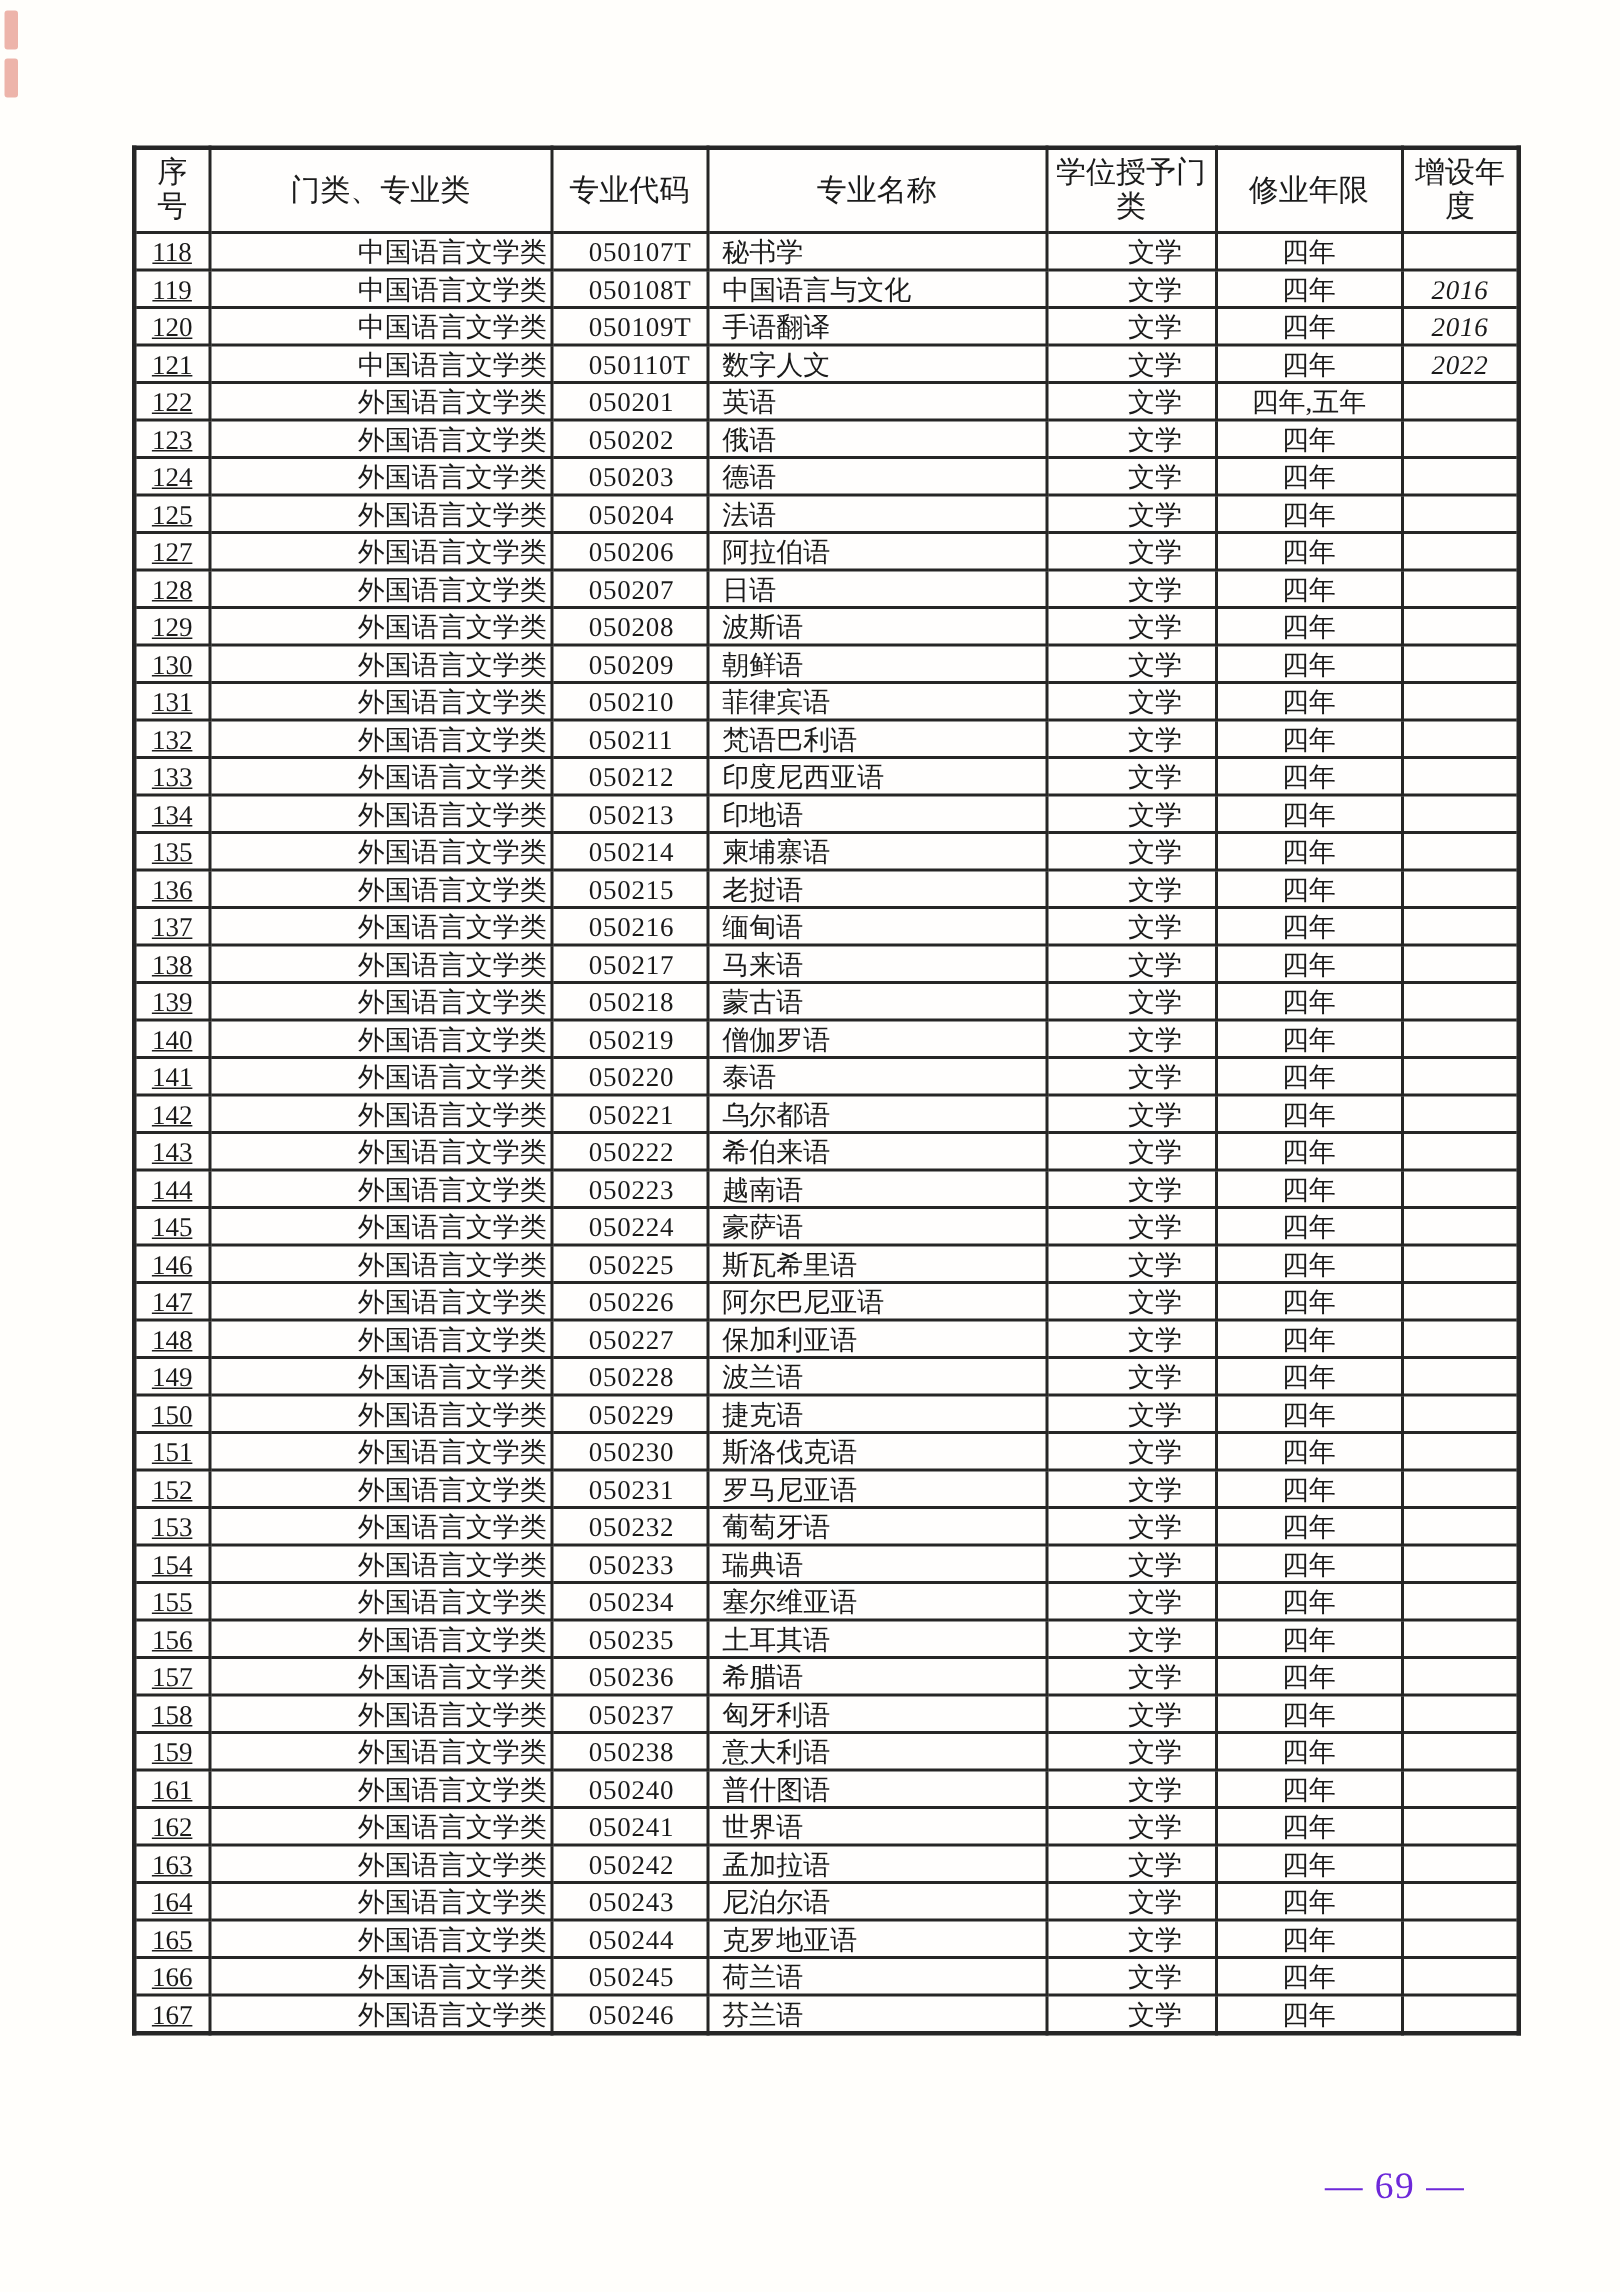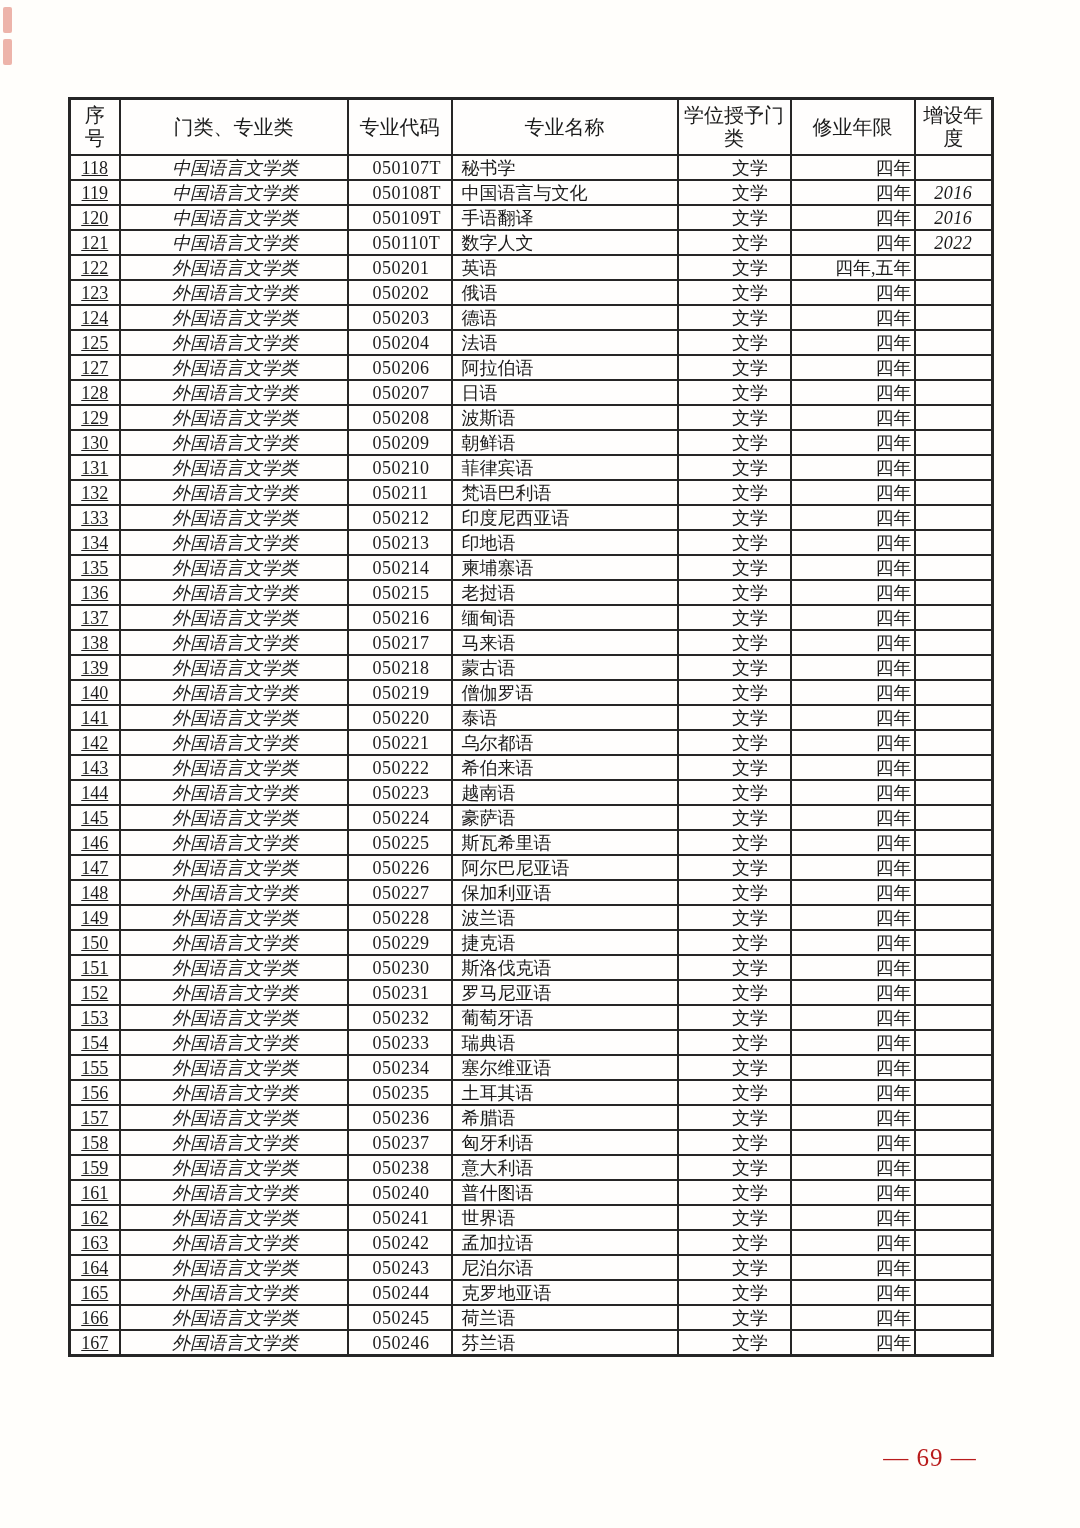--- a/index.html
+++ b/index.html
@@ -20,21 +20,21 @@
     left: 3px;
     width: 9px;
     border-radius: 2px;
     background: rgba(214, 92, 72, 0.45);
   }
   #red-mark-1 { top: 7px;  height: 26px; }
   #red-mark-2 { top: 39px; height: 26px; }
 
   .table-wrap {
     position: absolute;
-    left: 68px;
+    left: 88px;
     top: 97px;
     width: 923px;
   }
   table {
     border-collapse: collapse;
     table-layout: fixed;
     width: 923px;
     background: #fffefd;
   }
   table, th, td {
@@ -63,35 +63,35 @@
   }
   col.c-seq      { width: 50px; }
   col.c-category { width: 228px; }
   col.c-code     { width: 104px; }
   col.c-name     { width: 226px; }
   col.c-degree   { width: 113px; }
   col.c-duration { width: 124px; }
   col.c-year     { width: 78px; }
 
   td.cell-seq      { text-align: center; text-decoration: underline; }
-  td.cell-category { text-align: center; padding-left: 5px; font-style: italic; }
+  td.cell-category { text-align: right; padding-left: 5px; }
   td.cell-code     { text-align: left; padding-left: 24px; letter-spacing: 0.5px; }
   td.cell-name     { text-align: left; padding-left: 9px; }
   td.cell-degree   { text-align: center; padding-left: 34px; }
-  td.cell-duration { text-align: right; }
+  td.cell-duration { text-align: center; }
   td.cell-year     { text-align: center; letter-spacing: 0.5px; font-style: italic; }
 
   .page-number {
     position: absolute;
     top: 1444px;
     left: 845px;
     width: 170px;
     text-align: center;
     font-size: 25px;
-    color: #b91c1c;
+    color: #6d28d9;
     letter-spacing: 1px;
   }
 </style>
 </head>
 <body>
 
 <div id="red-mark-1" class="red-mark"></div>
 <div id="red-mark-2" class="red-mark"></div>
 
 <div class="table-wrap">

